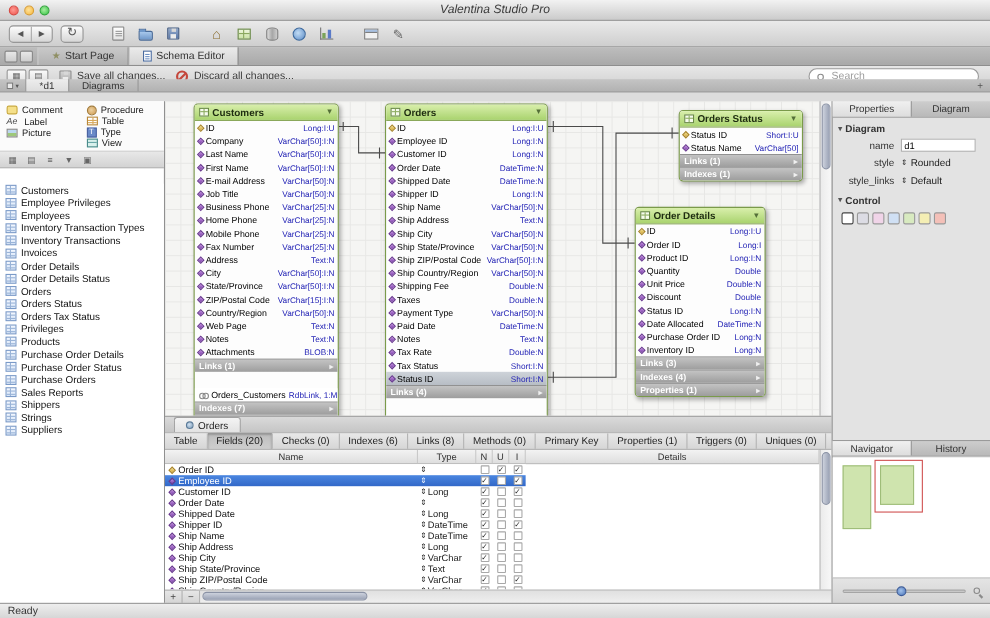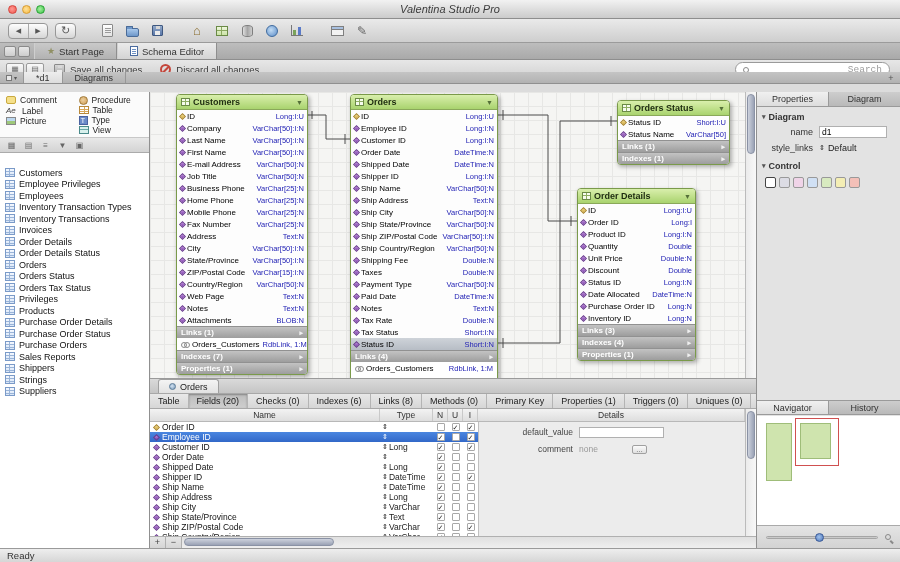--- a/index.html
+++ b/index.html
@@ -67,21 +67,21 @@
   .ab-tg{width:18px;height:14px;border:1px solid #9a9a9a;border-radius:2px;background:linear-gradient(#fafafa,#dcdcdc);
     display:flex;align-items:center;justify-content:center;font-size:8px;color:#666;}
   .ab-item{display:flex;align-items:center;gap:5px;}
   .ico-floppy.gray{background:linear-gradient(#d6d6d6,#ababab);border-color:#8a8a8a;}
   .ico-discard{width:11px;height:11px;border-radius:50%;border:2px solid #c4473c;position:relative;}
   .ico-discard::before{content:"";position:absolute;left:-1px;top:3px;width:9px;height:2px;background:#c4473c;transform:rotate(-45deg);}
   .search-box{margin-left:auto;margin-right:4px;width:155px;height:15px;border:1px solid #9a9a9a;border-radius:8px;
     background:#fff;display:flex;align-items:center;padding:0 7px;gap:5px;}
   .ico-mag{width:6px;height:6px;border:1.5px solid #8a8a8a;border-radius:50%;position:relative;flex:none;}
   .ico-mag::after{content:"";position:absolute;left:5px;top:5px;width:4px;height:1.5px;background:#8a8a8a;transform:rotate(45deg);transform-origin:0 0;}
-  .search-input{border:none;outline:none;flex:1;font-size:9.5px;font-family:Liberation Mono, monospace;background:transparent;color:#333;text-align:right;}
+  .search-input{border:none;outline:none;flex:1;font-size:9.5px;font-family:Liberation Sans, sans-serif;background:transparent;color:#333;}
   .search-input::placeholder{color:#9d9d9d;}
 
   
   .doc-tabs{position:absolute;left:0;top:72px;width:900px;height:12px;
     background:linear-gradient(#c4c4c4,#b2b2b2);border-bottom:1px solid #909090;
     display:flex;align-items:stretch;font-size:9px;color:#333;}
   .dt-menu{width:24px;display:flex;align-items:center;justify-content:center;gap:2px;border-right:1px solid #979797;}
   .dt-sq{width:6px;height:6px;border:1px solid #777;background:#e8e8e8;}
   .dt-ar{font-size:6px;color:#555;}
   .dtab{padding:0 12px;display:flex;align-items:center;border-right:1px solid #979797;}
@@ -135,21 +135,21 @@
   .dg-thicon::after{content:"";position:absolute;top:0;bottom:0;left:3px;width:1px;background:#8fae64;}
   .dg-row{height:12px;display:flex;align-items:center;gap:2px;padding:0 3px;font-size:8px;overflow:hidden;}
   .dg-row.sel{background:linear-gradient(#ced3d9,#b7bdc5);}
   .fname{white-space:nowrap;color:#000;}
   .ftype{margin-left:auto;white-space:nowrap;color:#2323b5;font-size:7.5px;}
   .dm{width:5px;height:5px;transform:rotate(45deg);flex:none;background:linear-gradient(135deg,#c38ae2,#7a3fa8);border:1px solid #6a3a90;}
   .dm.key{background:linear-gradient(135deg,#f6e18a,#d0a53a);border-color:#a8842a;}
   .dg-bar{height:12px;background:linear-gradient(#c3c3c3,#9d9d9d);border-top:1px solid #919191;
     display:flex;align-items:center;padding:0 4px;font-size:8px;font-weight:bold;color:#fff;}
   .dg-bar .arr{margin-left:auto;font-size:7px;color:#f0f0f0;}
-  .dg-linkrow{height:12px;display:flex;align-items:center;gap:3px;padding:0 4px;font-size:8px;background:#fff;overflow:hidden;}
+  .dg-linkrow{height:12px;display:flex;align-items:center;gap:3px;padding:0 4px;font-size:8px;background:#fff;overflow:hidden;margin-top:15px;}
   .link-ico{width:8px;height:5px;position:relative;flex:none;}
   .link-ico::before,.link-ico::after{content:"";position:absolute;width:4px;height:4px;border:1px solid #8a8a8a;border-radius:50%;top:0;}
   .link-ico::before{left:0;}
   .link-ico::after{left:3px;}
   .lval{margin-left:auto;color:#2323b5;white-space:nowrap;font-size:7.5px;}
 
   .canvas-vscroll{position:absolute;left:745px;top:92px;width:11px;height:286px;
     background:linear-gradient(90deg,#ebebeb,#f8f8f8);border-left:1px solid #bbb;}
   .vthumb{position:absolute;left:1px;width:8px;border-radius:4px;
     background:linear-gradient(90deg,#cdd2dd,#9aa2b5);border:1px solid #8a92a5;}
@@ -1050,31 +1050,20 @@
             <span class="cb">✓</span>
           </div>
           <div class="cell w-flag">
             <span class="cb"></span>
           </div>
           <div class="cell w-flag">
             <span class="cb"></span>
           </div>
         </div>
       </div>
-    <div class="bp-details">
-      <div class="det-row">
-        <span class="det-label">default_value</span>
-        <input class="det-input" value="" style="">
-      </div>
-      <div class="det-row">
-        <span class="det-label">comment</span>
-        <span class="det-none">none</span>
-        <span class="det-more">…</span>
-      </div>
-    </div>
   </div>
   <div class="bp-vscroll">
     <div class="vthumb" style="top:2px;height:48px;"></div>
   </div>
   <div class="bp-bottom">
     <div class="pm-btn">+</div>
     <div class="pm-btn">−</div>
     <div class="hscroll">
       <div class="hthumb"></div>
     </div>
@@ -1086,20 +1075,27 @@
     <div class="rptab active">Properties</div>
     <div class="rptab">Diagram</div>
   </div>
   <div class="rp-section">
     <span class="disc">▾</span>
     <span>Diagram</span>
   </div>
   <div class="rp-row">
     <span class="rp-label">name</span>
     <input class="rp-input" value="d1" style="">
+  </div>
+  <div class="rp-row">
+    <span class="rp-label">style</span>
+    <span class="rp-stepper">
+      <span class="updown">⇕</span>
+      <span>Rounded</span>
+    </span>
   </div>
   <div class="rp-row">
     <span class="rp-label">style_links</span>
     <span class="rp-stepper">
       <span class="updown">⇕</span>
       <span>Default</span>
     </span>
   </div>
   <div class="rp-section">
     <span class="disc">▾</span>

